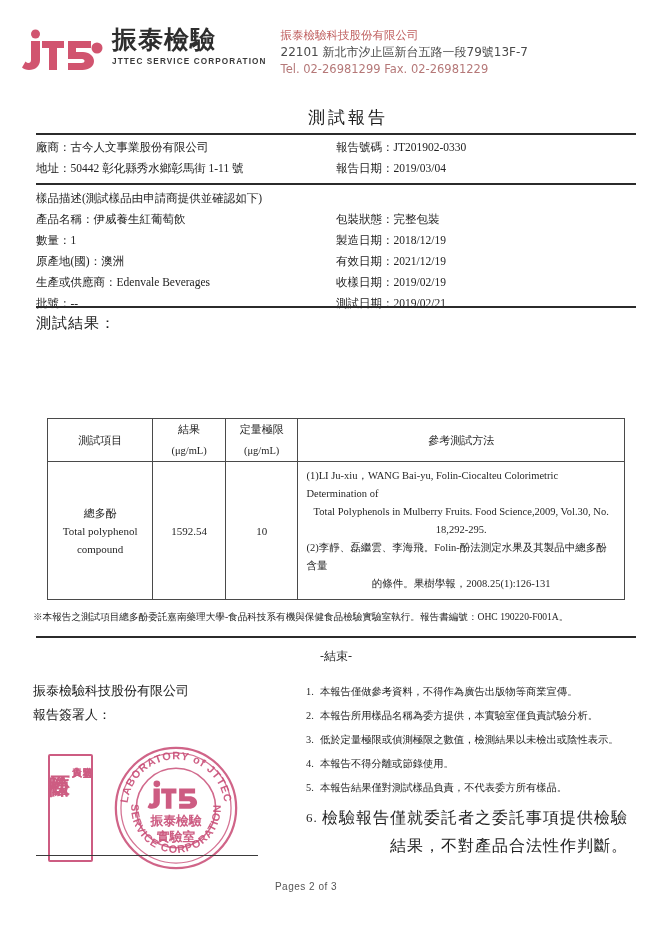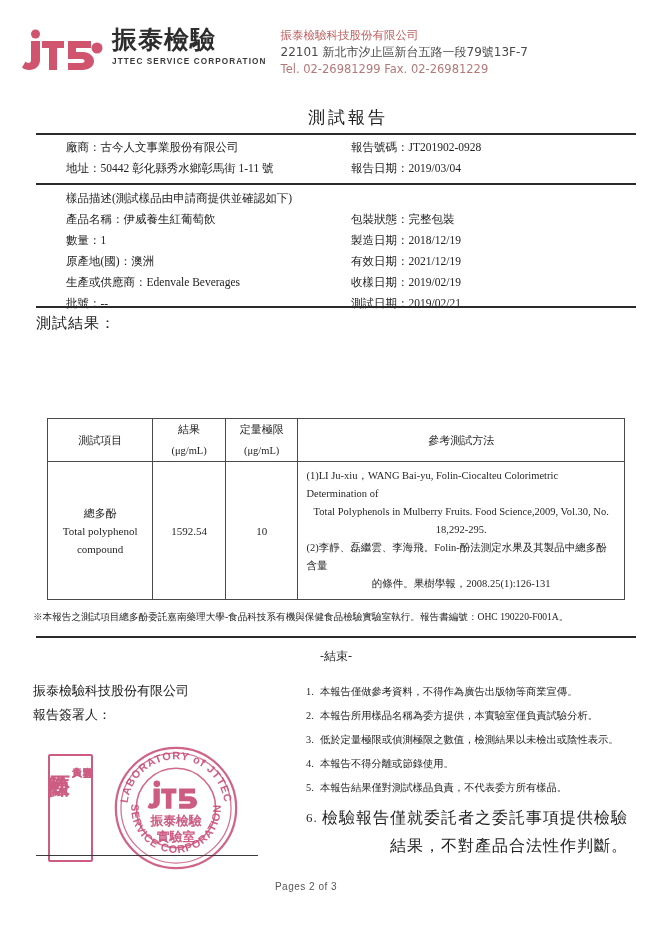--- a/index.html
+++ b/index.html
@@ -115,21 +115,20 @@
     position: absolute;
     left: 36px;
     width: 600px;
     font-size: 11.5px;
     color: #222;
   }
   .info-row {
     display: flex;
     line-height: 21px;
     white-space: nowrap;
-    margin-left: 30px;
   }
   .info-col-l { width: 300px; }
   .info-col-r { width: 300px; }
 
   
   #results-label {
     position: absolute;
     left: 36px;
     top: 314px;
     font-size: 15px;
@@ -309,21 +308,21 @@
     </div>
   </div>
 
   <div id="doc-title">測試報告</div>
 
   <div class="rule thick" style="top:133px;"></div>
 
   <div class="info-grid" style="top:137px;">
     <div class="info-row">
       <div class="info-col-l">廠商：古今人文事業股份有限公司</div>
-      <div class="info-col-r">報告號碼：JT201902-0928</div>
+      <div class="info-col-r">報告號碼：JT201902-0330</div>
     </div>
     <div class="info-row">
       <div class="info-col-l">地址：50442 彰化縣秀水鄉彰馬街 1-11 號</div>
       <div class="info-col-r">報告日期：2019/03/04</div>
     </div>
   </div>
 
   <div class="rule thick" style="top:183px;"></div>
 
   <div class="info-grid" style="top:188px;">

